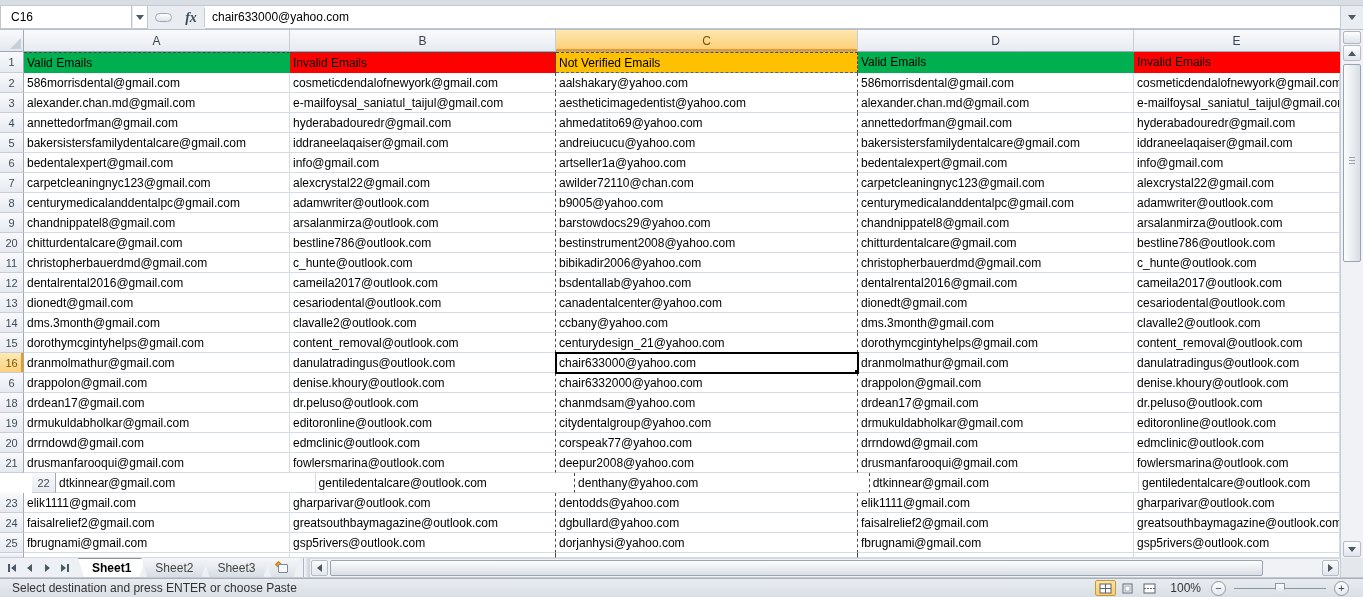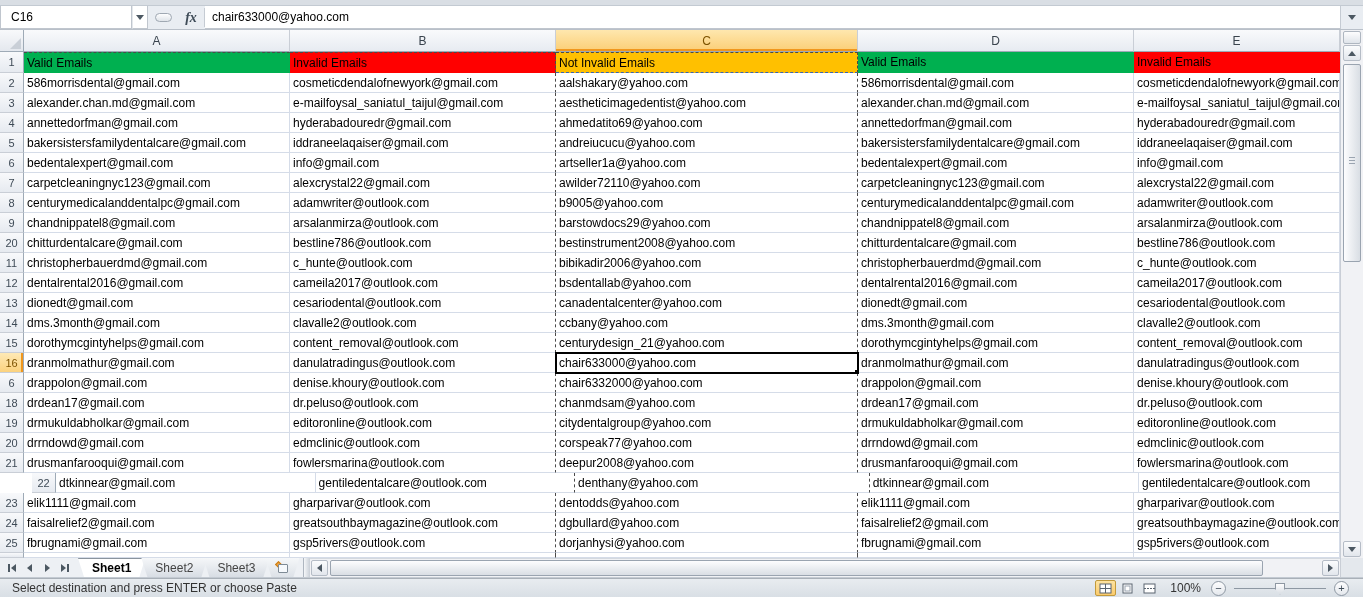--- a/index.html
+++ b/index.html
@@ -165,21 +165,21 @@
         <div class="col-h" style="width: 266px;">B</div>
         <div class="col-h hl" style="width: 302px;">C</div>
         <div class="col-h" style="width: 276px;">D</div>
         <div class="col-h" style="width: 206px;">E</div>
       </div>
     <div id="grid-rows">
         <div class="grid-row" style="height: 21px;">
           <div class="row-h">1</div>
           <div class="cell hdr-cell ants-t" style="width: 266px; background: rgb(0, 176, 80);">Valid Emails</div>
           <div class="cell hdr-cell ants-r ants-t" style="width: 266px; background: rgb(255, 0, 0);">Invalid Emails</div>
-          <div class="cell hdr-cell ants-r ants-t ants-b" style="width: 302px; background: rgb(255, 192, 0);">Not Invalid Emails</div>
+          <div class="cell hdr-cell ants-r ants-t ants-b" style="width: 302px; background: rgb(255, 192, 0);">Not Verified Emails</div>
           <div class="cell hdr-cell" style="width: 276px; background: rgb(0, 176, 80);">Valid Emails</div>
           <div class="cell hdr-cell" style="width: 206px; background: rgb(255, 0, 0);">Invalid Emails</div>
         </div>
         <div class="grid-row" style="height: 20px;">
           <div class="row-h">2</div>
           <div class="cell" style="width: 266px;">586morrisdental@gmail.com</div>
           <div class="cell ants-r" style="width: 266px;">cosmeticdendalofnewyork@gmail.com</div>
           <div class="cell ants-r" style="width: 302px;">aalshakary@yahoo.com</div>
           <div class="cell" style="width: 276px;">586morrisdental@gmail.com</div>
           <div class="cell" style="width: 206px;">cosmeticdendalofnewyork@gmail.com</div>
@@ -213,21 +213,21 @@
           <div class="cell" style="width: 266px;">bedentalexpert@gmail.com</div>
           <div class="cell ants-r" style="width: 266px;">info@gmail.com</div>
           <div class="cell ants-r" style="width: 302px;">artseller1a@yahoo.com</div>
           <div class="cell" style="width: 276px;">bedentalexpert@gmail.com</div>
           <div class="cell" style="width: 206px;">info@gmail.com</div>
         </div>
         <div class="grid-row" style="height: 20px;">
           <div class="row-h">7</div>
           <div class="cell" style="width: 266px;">carpetcleaningnyc123@gmail.com</div>
           <div class="cell ants-r" style="width: 266px;">alexcrystal22@gmail.com</div>
-          <div class="cell ants-r" style="width: 302px;">awilder72110@yahoo.com</div>
+          <div class="cell ants-r" style="width: 302px;">awilder72110@chan.com</div>
           <div class="cell" style="width: 276px;">carpetcleaningnyc123@gmail.com</div>
           <div class="cell" style="width: 206px;">alexcrystal22@gmail.com</div>
         </div>
         <div class="grid-row" style="height: 20px;">
           <div class="row-h">8</div>
           <div class="cell" style="width: 266px;">centurymedicalanddentalpc@gmail.com</div>
           <div class="cell ants-r" style="width: 266px;">adamwriter@outlook.com</div>
           <div class="cell ants-r" style="width: 302px;">b9005@yahoo.com</div>
           <div class="cell" style="width: 276px;">centurymedicalanddentalpc@gmail.com</div>
           <div class="cell" style="width: 206px;">adamwriter@outlook.com</div>

